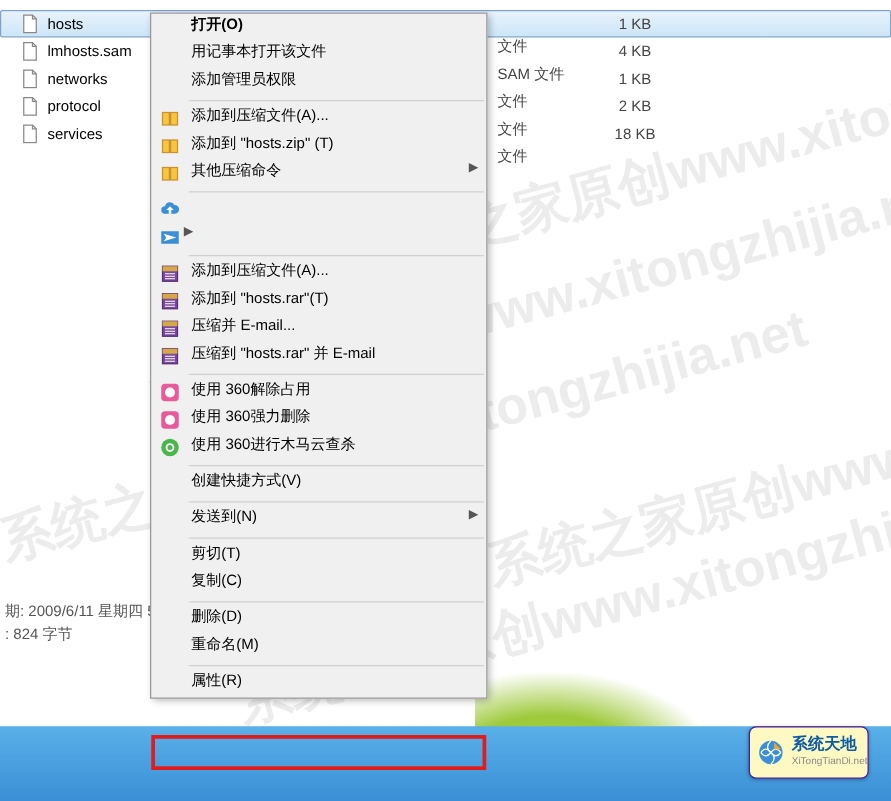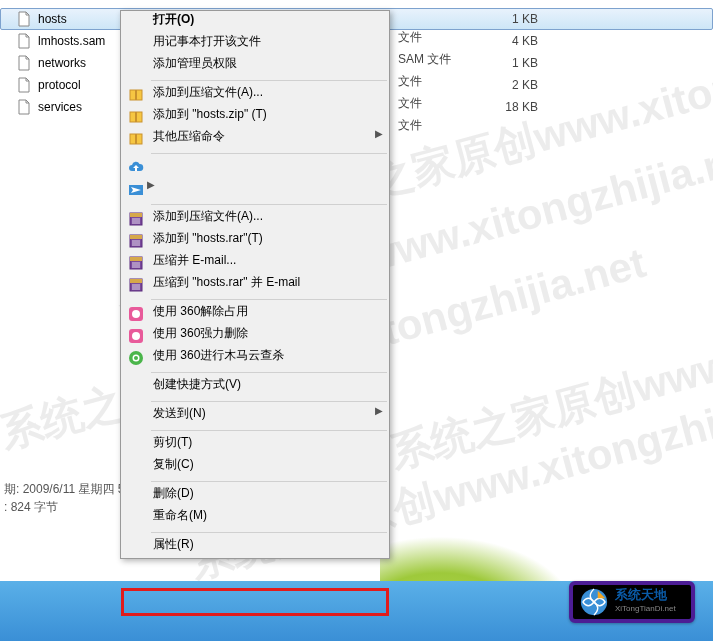--- a/index.html
+++ b/index.html
@@ -13,40 +13,40 @@
 .wm5 { top: 450px; left: 180px; }
 
 .file-list { position: absolute; top: 8px; left: 0; right: 0; }
 .file-row { display: flex; align-items: center; height: 22px; padding-left: 16px; }
 .file-row.selected { background: linear-gradient(#e8f2fc,#cde6f7); border: 1px solid #7da2ce; border-radius: 2px; padding-left: 15px; }
 .file-icon { width: 16px; height: 16px; margin-right: 6px; }
 .file-icon svg { width: 16px; height: 16px; }
 .file-name { flex: 0 0 240px; color: #000; }
 .file-date { flex: 0 0 120px; color: #444; }
 .file-type { flex: 0 0 80px; color: #444; margin-top: 37px; }
-.file-size { flex: 0 0 60px; text-align: right; color: #444; }
+.file-size { flex: 0 0 60px; text-align: center; color: #444; }
 
 .status-area { position: absolute; left: 4px; top: 480px; color: #555; line-height: 18px; z-index: 1; }
 
 .taskbar { position: absolute; bottom: 0; left: 0; right: 0; height: 108px; z-index: 0; }
 .taskbar-bg { position: absolute; bottom: 0; left: 0; right: 0; height: 60px; background: linear-gradient(#5ab0e8,#3a8fd6); }
 .grass { position: absolute; bottom: 20px; left: 380px; width: 200px; height: 85px; }
 .grass::before { content:""; position:absolute; bottom:0; left:0; width:200px; height:85px;
   background: radial-gradient(ellipse at 30% 100%, #b6d94e 0%, #9ec93b 40%, rgba(158,201,59,0) 70%); }
 
 .context-menu { position: absolute; top: 10px; left: 120px; width: 270px; background: #f0f0f0; border: 1px solid #999; box-shadow: 2px 2px 6px rgba(0,0,0,0.3); z-index: 100; }
 .menu-item { display: flex; align-items: flex-start; height: 22px; padding: 0 4px; cursor: default; position: relative; }
 .menu-icon { width: 22px; height: 22px; display: flex; align-items: center; justify-content: center; flex: 0 0 22px; }
 .menu-icon svg { width: 16px; height: 16px; }
 .menu-label { flex: 1; padding-left: 6px; color: #000; white-space: nowrap; }
 .menu-arrow { width: 10px; color: #555; font-size: 10px; }
 .menu-sep { height: 1px; background: #d0d0d0; margin: 3px 2px 3px 30px; }
 .highlight-box { position: absolute; border: 3px solid #e21b1b; left: 121px; top: 588px; width: 268px; height: 28px; z-index: 200; pointer-events: none; }
 
-.logo-badge { position: absolute; right: 18px; bottom: 18px; width: 126px; height: 42px; background: #000000; border: 4px solid #4c1d95; border-radius: 6px; display: flex; align-items: center; z-index: 150; box-shadow: 0 1px 3px rgba(0,0,0,0.3); }
+.logo-badge { position: absolute; right: 18px; bottom: 18px; width: 96px; height: 42px; background: #fef9c3; border: 1px solid #4c1d95; border-radius: 6px; display: flex; align-items: center; z-index: 150; box-shadow: 0 1px 3px rgba(0,0,0,0.3); }
 .logo-globe { width: 30px; height: 30px; margin: 0 6px; }
 .logo-text { line-height: 14px; }
 .logo-cn { font-weight: bold; color: #0a5aa6; font-size: 13px; }
 .logo-en { font-size: 8px; color: #888; }
 </style>
 </head>
 <body>
 
 <div class="watermark wm1">系统之家原创www.xitongzhijia.net</div>
 <div class="watermark wm2">系统之家原创www.xitongzhijia.net</div>

